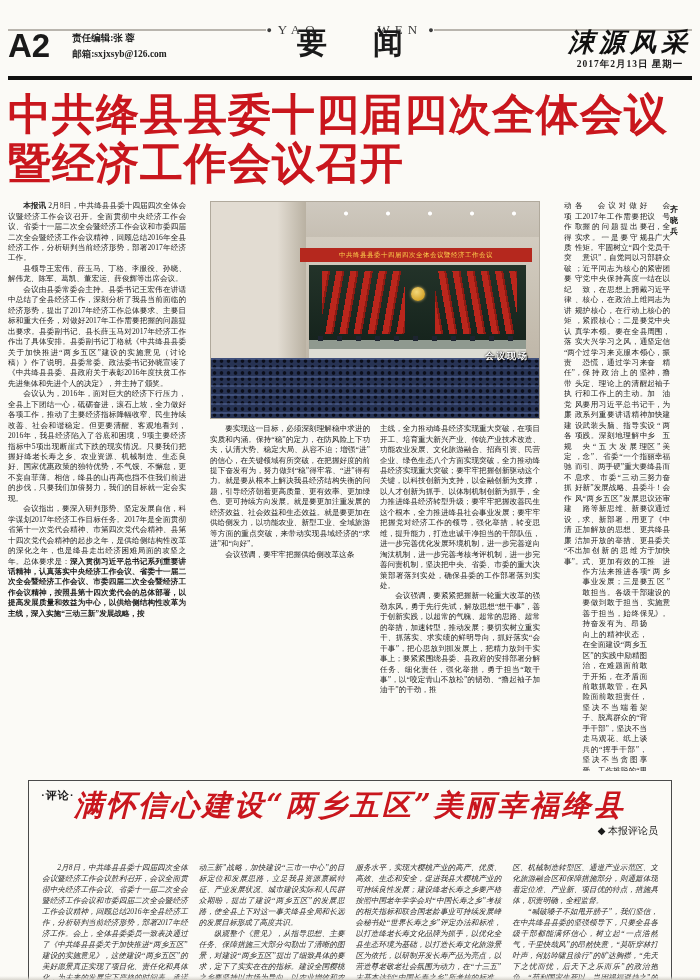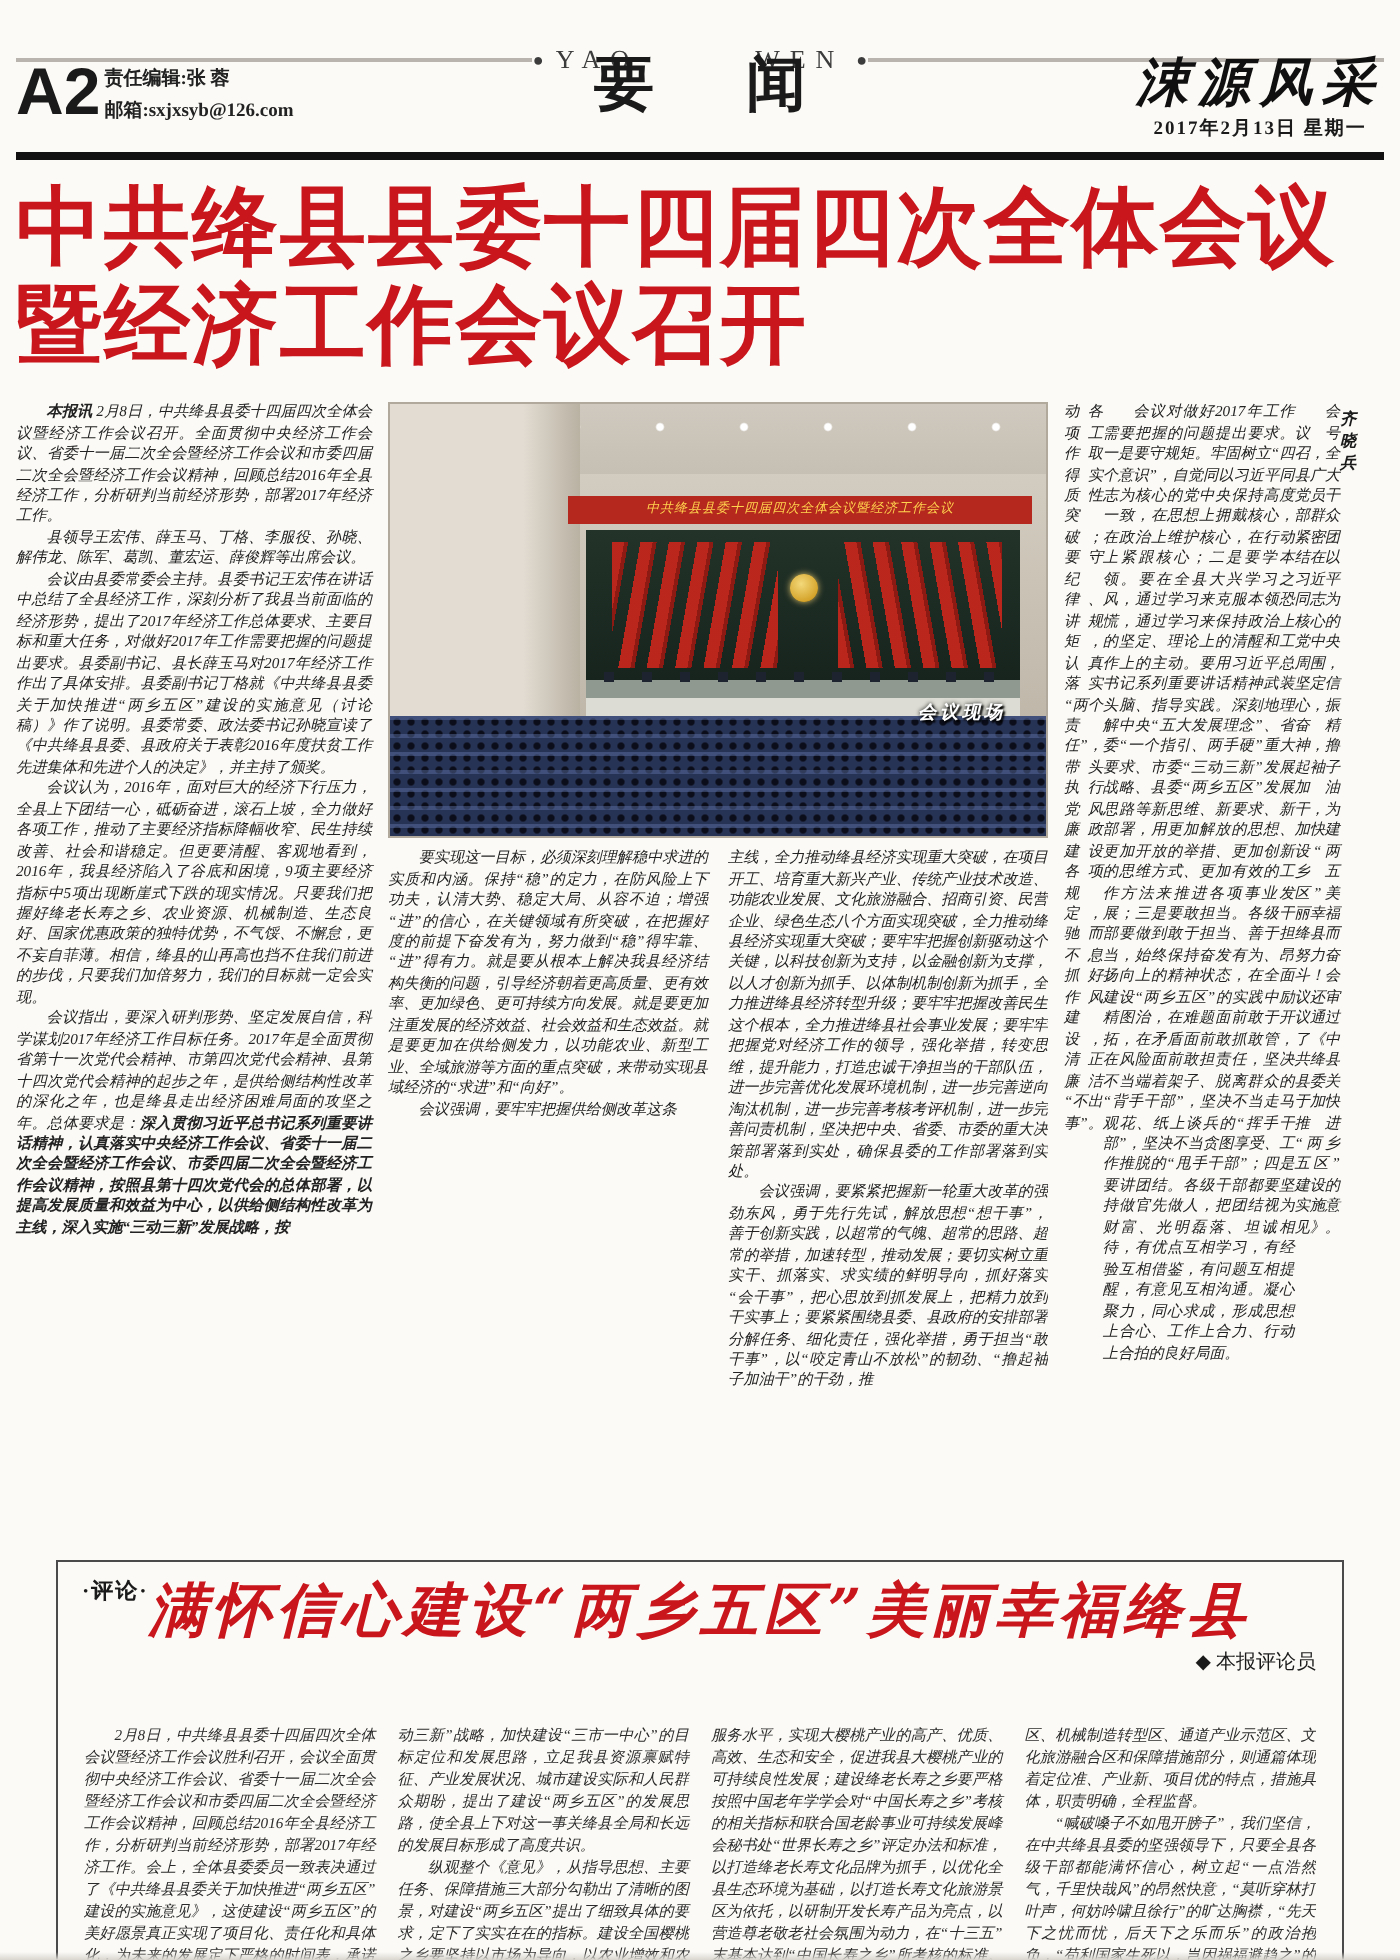--- a/index.html
+++ b/index.html
@@ -6,35 +6,35 @@
   .page{position:relative;width:700px;height:980px;margin:0 auto;background:#fbfaf6;overflow:hidden;
         font-family:"Liberation Serif","DejaVu Serif",serif;color:#1a1a1a;}
   
   header{position:relative;height:74px;padding:0 8px;}
   .pinyin-row{position:absolute;top:22px;left:8px;right:8px;display:flex;align-items:center;}
   .pinyin-row .hline{flex:1;height:2px;background:#b9b5ae;}
   .pinyin{font-family:"Liberation Serif",serif;font-size:13px;letter-spacing:5px;color:#3c3c3c;padding:0 6px;white-space:nowrap;}
   .bullet{color:#3c3c3c;font-size:9px;}
   .pinyin-gap{width:46px;}
   .header-main{position:relative;display:flex;justify-content:space-between;align-items:flex-start;padding-top:28px;}
-  .header-left{display:flex;align-items:flex-end;gap:2px;}
+  .header-left{display:flex;align-items:center;gap:22px;}
   .pageno{font-family:"Liberation Sans","DejaVu Sans",sans-serif;font-weight:900;font-size:33px;line-height:36px;}
   .editor{font-size:9.5px;font-weight:bold;line-height:1.7;color:#222;}
   .header-center{position:absolute;left:50%;transform:translateX(-50%);top:26px;display:flex;gap:46px;
                  font-weight:bold;font-size:30px;line-height:34px;}
   .header-right{text-align:center;}
   .masthead{font-family:"DejaVu Serif","Liberation Serif",serif;font-weight:bold;font-style:italic;
             font-size:26px;line-height:28px;letter-spacing:5px;color:#101010;}
   .issue-date{font-size:9.5px;font-weight:bold;margin-top:2px;letter-spacing:1px;}
   .black-rule{height:4px;background:#111;margin:2px 8px 0 8px;}
   
   .headline{margin:10px 8px 0 8px;color:#c9161d;font-family:"Liberation Sans","DejaVu Sans",sans-serif;
             font-weight:900;font-size:43px;line-height:1.13;letter-spacing:1px;}
   
-  .cols{display:flex;gap:8px;padding:0 8px;margin-top:14px;height:570px;overflow:hidden;font-style:italic;}
+  .cols{display:flex;gap:24px;padding:0 8px;margin-top:14px;height:570px;overflow:hidden;}
   .cols p{margin:0;text-indent:2em;text-align:justify;font-size:7.6px;line-height:10.45px;color:#222;}
   .cols p.noindent{text-indent:0;}
   .cols p.boldpar{font-weight:bold;color:#111;}
   .col-1{width:178px;}
   .col-mid{width:330px;display:flex;flex-direction:column;}
   .subcols{display:flex;gap:10px;flex:1;overflow:hidden;margin-top:5px;}
   .subcol{flex:1;}
   .col-4{flex:1;display:flex;flex-direction:row;}
   .lead{font-weight:bold;}
   .signature{text-align:right;font-size:8px;font-weight:bold;padding-right:14px;margin-top:3px;}
@@ -55,21 +55,21 @@
   .ph-emblem{position:absolute;left:50%;top:30%;width:14px;height:14px;margin-left:-7px;border-radius:50%;
      background:radial-gradient(circle at 40% 35%,#f3d87a,#d5a52c 70%,#9a7413);box-shadow:0 0 3px rgba(255,220,120,.8);}
   .ph-rostrum{position:absolute;left:30%;right:4%;top:64%;height:9%;
      background:linear-gradient(180deg,#8f998f 0 45%,#dcdcd4 45% 100%);}
   .ph-rostrum:before{content:"";position:absolute;top:-4px;left:4%;right:4%;height:5px;
      background:repeating-linear-gradient(90deg,#1d2430 0 5px,rgba(0,0,0,0) 5px 19px);}
   .ph-audience{position:absolute;left:0;right:0;bottom:0;height:28%;background-color:#273354;
      background-image:repeating-linear-gradient(180deg,rgba(95,115,170,.45) 0 2px,rgba(0,0,0,0) 2px 9px),
                       radial-gradient(circle,#0b0e1a 1.4px,rgba(0,0,0,0) 2.2px);
      background-size:100% 9px,7px 6px;}
-  .ph-caption{position:absolute;right:20px;top:68.5%;color:#fff;font-size:9px;font-weight:bold;
+  .ph-caption{position:absolute;right:10px;top:68.5%;color:#fff;font-size:9px;font-weight:bold;
      letter-spacing:2px;text-shadow:0 0 2px #000,1px 1px 1px #000;}
   
   .commentary{position:relative;margin:9px 28px 0 28px;height:206px;border:1.5px solid #4a4a4a;
      padding:6px 13px 6px 13px;box-sizing:border-box;background:#fbfaf6;}
   .commentary-label{position:absolute;top:7px;left:12px;font-size:11px;font-weight:bold;letter-spacing:1px;}
   .commentary-title{margin:2px 0 0 0;text-align:center;color:#c9161d;font-family:"DejaVu Serif","Liberation Serif",serif;
      font-weight:bold;font-style:italic;font-size:29px;line-height:32px;letter-spacing:3px;white-space:nowrap;}
   .commentary-byline{text-align:right;font-size:10px;font-weight:normal;margin-top:3px;}
   .commentary-cols{display:flex;gap:11px;margin-top:5px;height:148px;overflow:hidden;}
   .commentary-cols .ccol{flex:1;}

